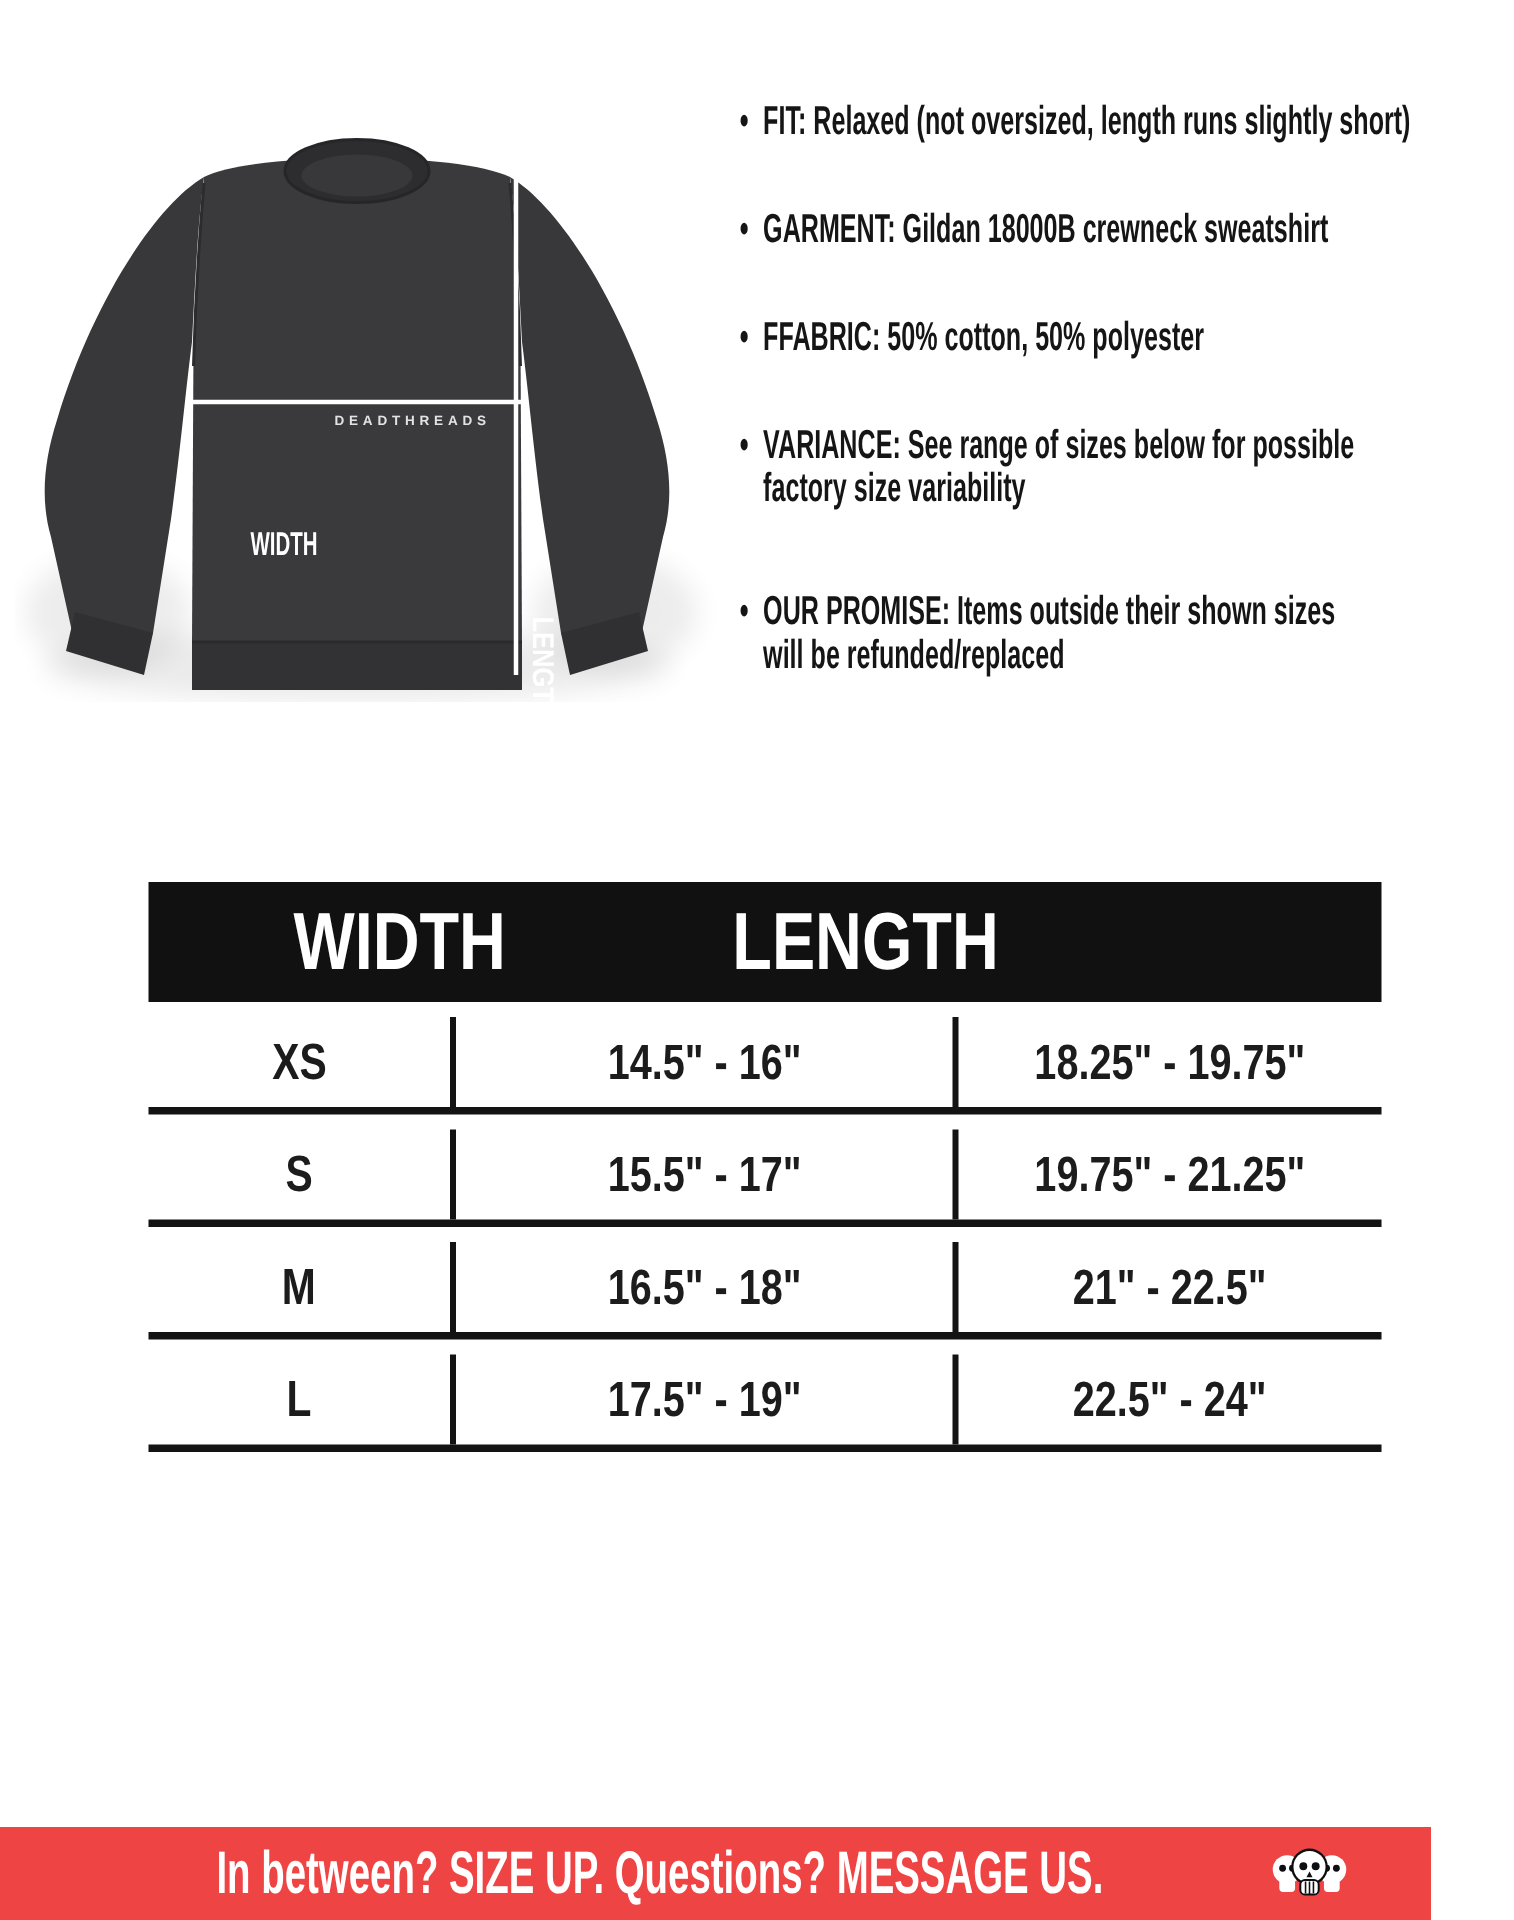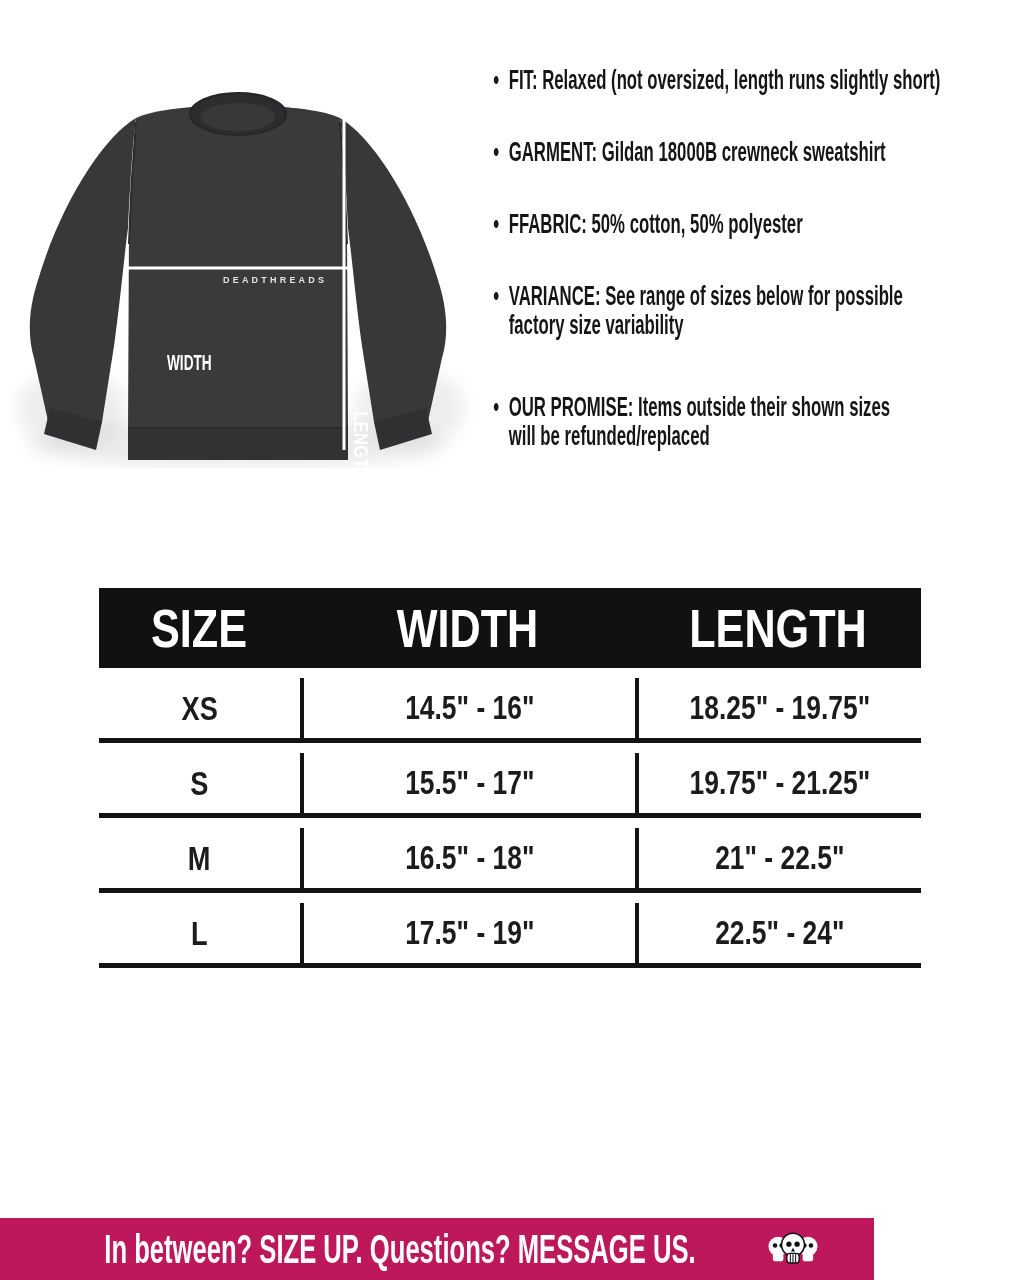--- a/index.html
+++ b/index.html
@@ -57,22 +57,22 @@
   .c3 { width:286px; border-left:4px solid #131313; }
   .thead .c2, .thead .c3 { border-left:none; }
   .trow span {
     font-size:33px; font-weight:bold; color:#1c1c1c;
     transform:scaleX(0.8); white-space:nowrap; display:inline-block;
   }
   .trow .c1 span { font-size:34px; }
 
   
   .footer {
-    position:absolute; left:0; top:1218px; width:874px; height:62px;
-    background:#be185d; display:flex; align-items:center; justify-content:center;
+    position:absolute; left:0; top:1218px; width:954px; height:62px;
+    background:#ef4444; display:flex; align-items:center; justify-content:center;
     padding-right:74px;
   }
   .footer-text {
     font-size:40px; font-weight:bold; color:#ffffff;
     transform:scaleX(0.64); white-space:nowrap; display:inline-block;
   }
   .footer-logo { position:absolute; right:52px; top:10px; width:58px; height:42px; }
 </style>
 </head>
 <body>
@@ -136,23 +136,20 @@
       <span class="line">factory size variability</span>
     </li>
     <li>
       <span class="line">OUR PROMISE: Items outside their shown sizes</span>
       <span class="line">will be refunded/replaced</span>
     </li>
   </ul>
 
   <div class="size-table">
     <div class="thead">
-      <div class="cell c1">
-        <span>SIZE</span>
-      </div>
       <div class="cell c2">
         <span>WIDTH</span>
       </div>
       <div class="cell c3">
         <span>LENGTH</span>
       </div>
     </div>
 
     <div class="trow">
       <div class="cell c1">

